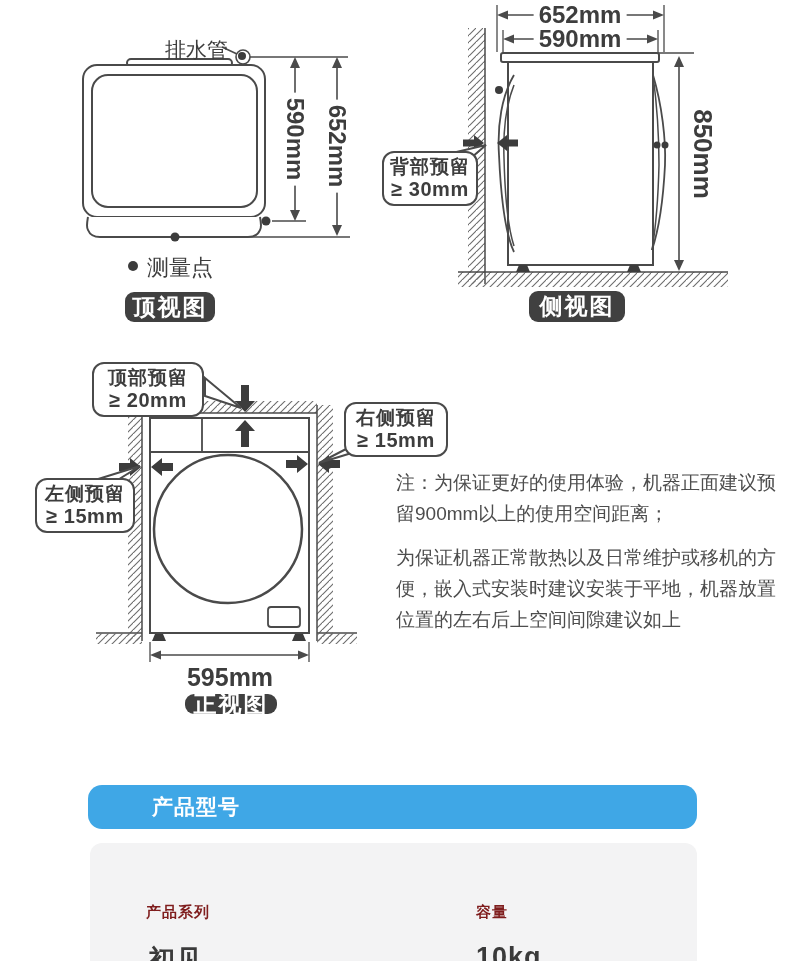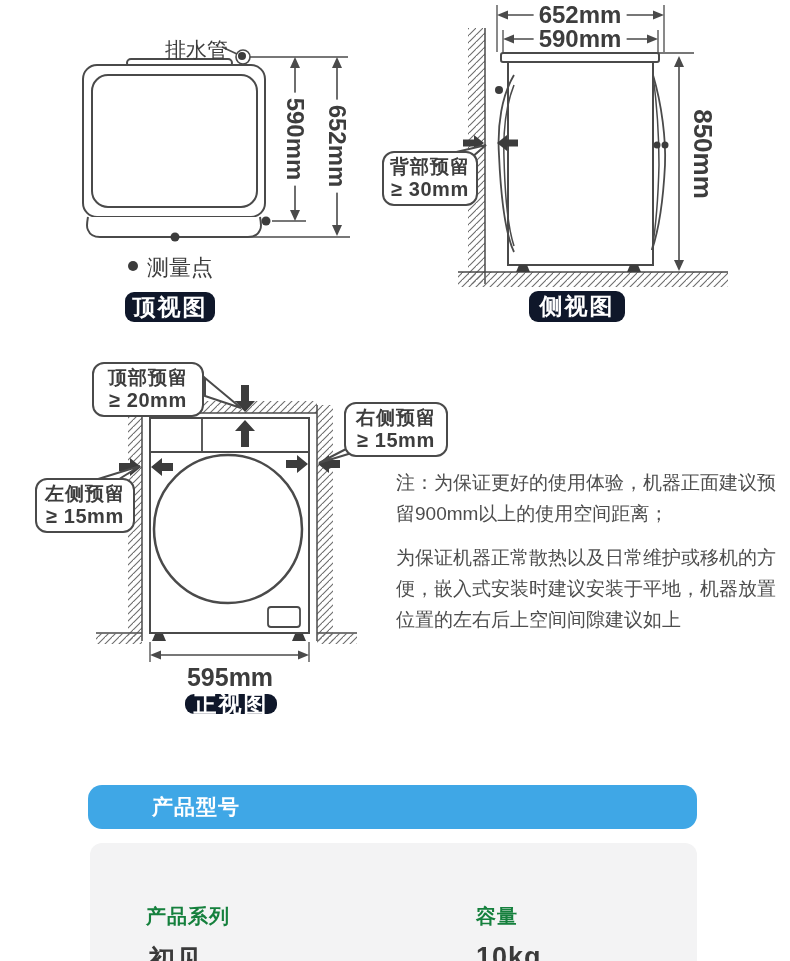--- a/index.html
+++ b/index.html
@@ -10,41 +10,41 @@
   #linework{position:absolute;left:0;top:0;z-index:1;}
   .abs{position:absolute;z-index:2;}
   .lbl{font-size:21px;font-weight:500;color:#3d3d3d;white-space:nowrap;}
   .dim{
     position:absolute;z-index:2;color:#3d3d3d;font-size:24px;font-weight:600;
     white-space:nowrap;transform:translate(-50%,-50%);line-height:1;
   }
   .dim.rot{transform:translate(-50%,-50%) rotate(90deg);}
   .dim.mask{background:#fff;padding:0 5px;}
   .view-tag{
-    position:absolute;z-index:2;background:#0f172a;color:#fff;border-radius:9px;
+    position:absolute;z-index:2;background:#404040;color:#fff;border-radius:9px;
     display:flex;align-items:center;justify-content:center;
     font-size:23px;font-weight:700;letter-spacing:2px;line-height:1;
   }
   .bubble{
     position:absolute;z-index:3;background:#fff;border:2.5px solid #4a4a4a;border-radius:12px;
     padding:3px 4px;text-align:center;color:#3d3d3d;font-weight:600;line-height:1.15;
   }
   .bubble .l1{font-size:19px;letter-spacing:1px;}
   .bubble .l2{font-size:20px;letter-spacing:0.5px;}
   .legend-label{font-size:22px;font-weight:500;}
   .notes{width:390px;font-size:19px;line-height:31px;color:#4d4d4d;}
   .notes p{margin:0 0 13px 0;}
   .spec-header{
     background:#3FA7E6;border-radius:14px;display:flex;align-items:center;
     justify-content:space-between;padding:0 19px 0 64px;box-sizing:border-box;color:#fff;
   }
   .spec-header .hl{font-size:21px;font-weight:700;letter-spacing:1px;}
   .spec-header .hv{font-size:22px;font-weight:700;letter-spacing:0.5px;}
   .spec-card{background:#f3f3f4;border-radius:12px;}
-  .cell-label{position:absolute;font-size:20px;font-weight:700;color:#15803d;letter-spacing:1px;}
+  .cell-label{position:absolute;font-size:15px;font-weight:700;color:#7f1d1d;letter-spacing:1px;}
   .cell-value{position:absolute;font-size:27px;font-weight:700;color:#3a3a3a;letter-spacing:1px;}
 </style>
 </head>
 <body>
 
 <div id="page">
 
   <svg id="linework" width="790" height="961" viewBox="0 0 790 961">
     <defs>
       <pattern id="hatch" patternUnits="userSpaceOnUse" width="7" height="7">

